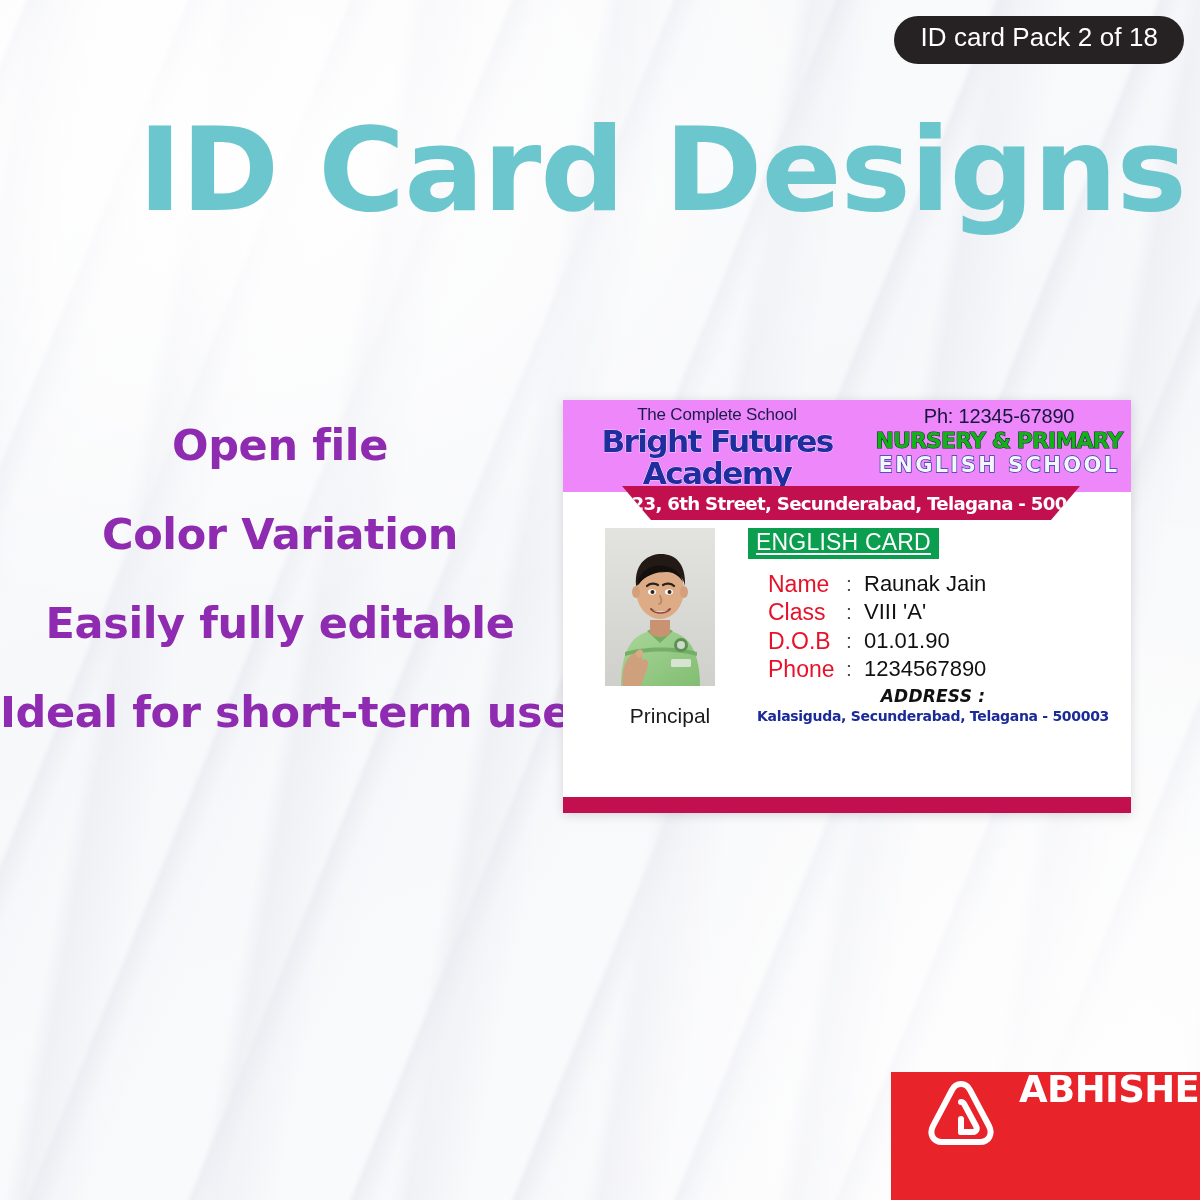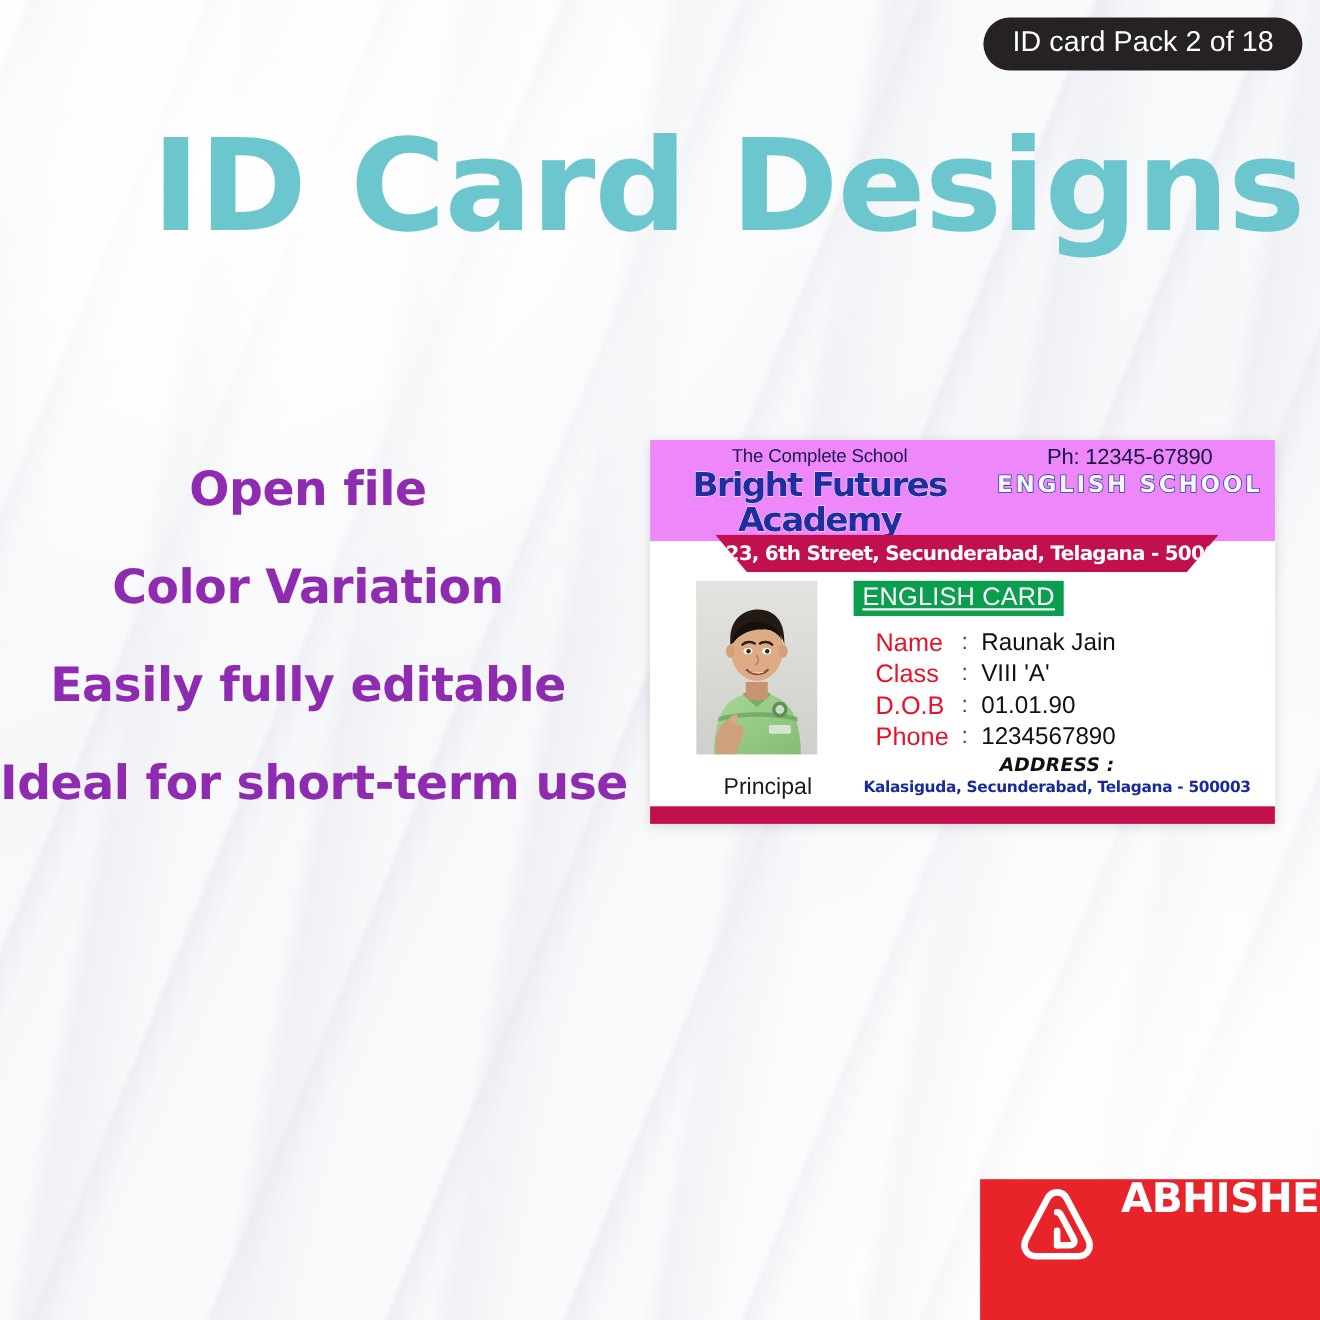--- a/index.html
+++ b/index.html
@@ -108,25 +108,24 @@
     letter-spacing: -0.4px;
   }
   .feature-item:last-child { margin-bottom: 0; }
 
   
   .id-card {
     position: absolute;
     left: 563px;
     top: 400px;
     width: 568px;
-    height: 349px;
+    height: 413px;
     background: #ffffff;
     box-shadow: 0 2px 10px rgba(80,80,90,0.20);
     overflow: hidden;
-    margin-left: 28px;
   }
 
   .card-header {
     position: relative;
     height: 92px;
     background: #ee88fa;
   }
 
   .school-block {
     position: absolute;
@@ -383,20 +382,21 @@
 
   <div class="id-card">
 
     <div class="card-header">
       <div class="school-block">
         <div class="tagline">The Complete School</div>
         <div class="school-name">Bright Futures Academy</div>
       </div>
       <div class="right-block">
         <div class="phone-line">Ph: 12345-67890</div>
+        <div class="nursery-line">NURSERY &amp; PRIMARY</div>
         <div class="english-line">ENGLISH SCHOOL</div>
       </div>
     </div>
 
     <div class="addr-banner">
       <span class="addr-banner-text"># 123, 6th Street, Secunderabad, Telagana - 500003</span>
     </div>
 
     <div class="card-body">
 

